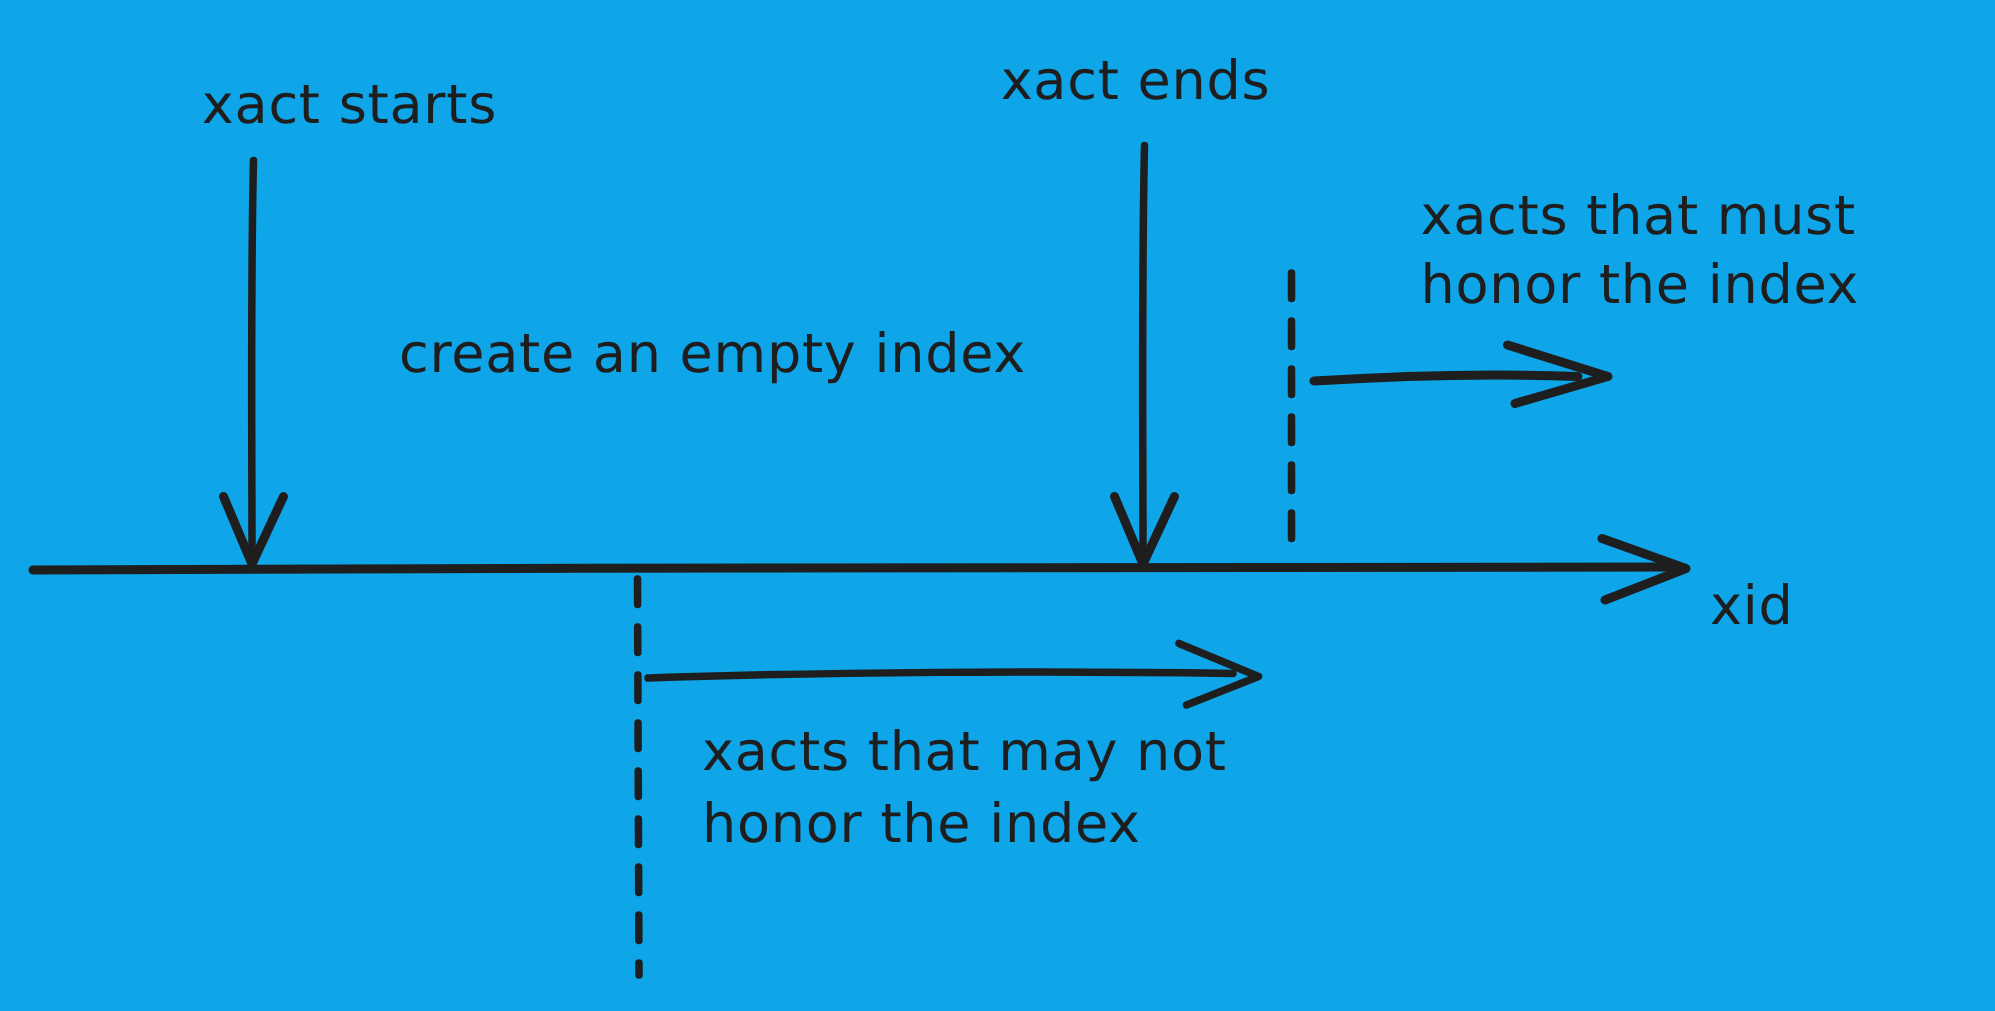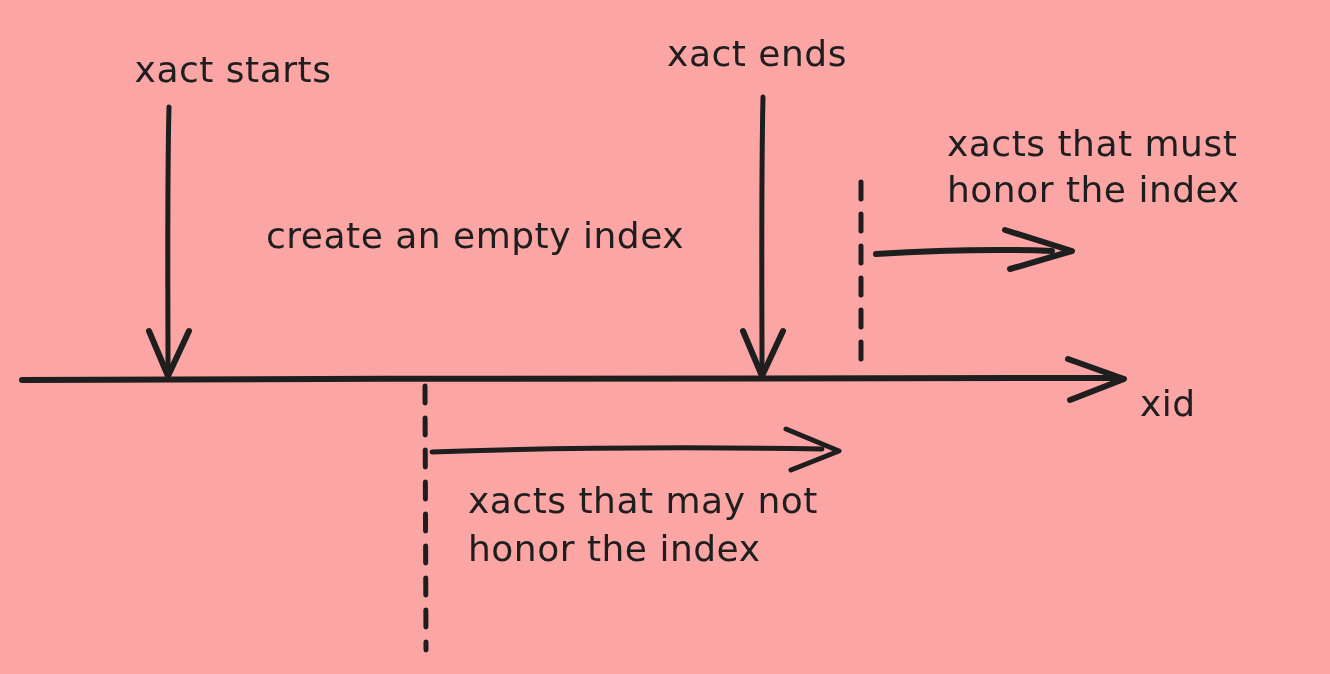--- a/index.html
+++ b/index.html
@@ -4,21 +4,21 @@
 <style>
   html, body {
     margin: 0;
     padding: 0;
     background: #ffffff;
   }
   .canvas {
     position: relative;
     width: 1330px;
     height: 674px;
-    background: #fca5a5;
+    background: #0ea5e9;
     overflow: hidden;
     font-family: "DejaVu Sans", sans-serif;
   }
   svg { display: block; }
   .hand-text {
     font-family: "DejaVu Sans", sans-serif;
     font-size: 36px;
     letter-spacing: 0.5px;
     fill: #1e1e1e;
   }

